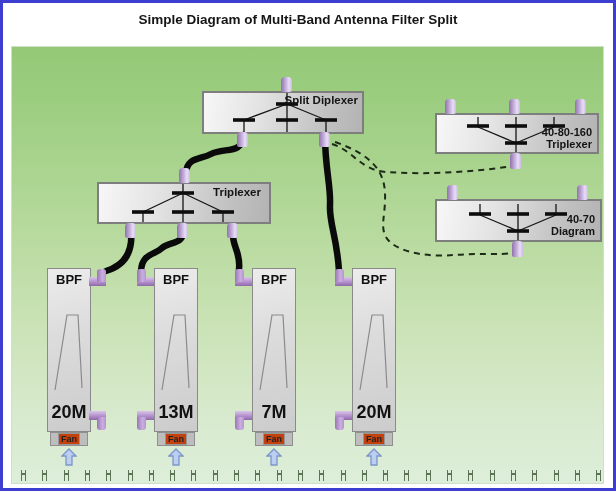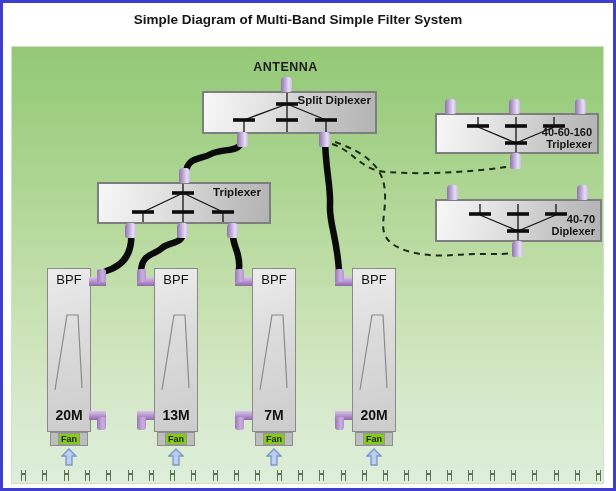--- a/index.html
+++ b/index.html
@@ -15,24 +15,24 @@
   .lbl-2line{text-align:right;font-size:11px;line-height:11.5px;}
   
   .conn{position:absolute;width:11px;height:15px;z-index:6;border-radius:4px 4px 2px 2px;
     background:linear-gradient(90deg,#8f72aa 0%,#c6b2de 45%,#e8ddf5 72%,#cdbbe4 100%);}
   
   .wires{position:absolute;left:0;top:0;z-index:5;}
   
   .bpf-unit{position:absolute;top:221px;width:44px;height:200px;z-index:6;}
   .bpf-box{position:absolute;left:0;top:0;width:44px;height:164px;box-sizing:border-box;border:1.5px solid #8a8a8a;
     background:linear-gradient(165deg,#ececec 0%,#dcdcdc 40%,#cccccc 100%);}
-  .bpf-type{position:absolute;top:3px;left:0;right:0;text-align:center;font-size:13px;font-weight:normal;color:#111;}
-  .bpf-band{position:absolute;bottom:8px;left:0;right:0;text-align:center;font-size:14px;font-weight:bold;color:#111;}
+  .bpf-type{position:absolute;top:3px;left:0;right:0;text-align:center;font-size:13px;font-weight:bold;color:#111;}
+  .bpf-band{position:absolute;bottom:8px;left:0;right:0;text-align:center;font-size:18px;font-weight:bold;color:#111;}
   .fan-housing{position:absolute;left:3px;top:164px;width:38px;height:14px;box-sizing:border-box;background:#bdbdbd;border:1px solid #8f8f8f;}
-  .fan-box{position:absolute;left:50%;transform:translateX(-50%);top:0;width:22px;height:12px;box-sizing:border-box;background:#84cc16;border:1px solid #979797;
+  .fan-box{position:absolute;left:50%;transform:translateX(-50%);top:0;width:22px;height:12px;box-sizing:border-box;background:#c2410c;border:1px solid #979797;
     font-size:9px;font-weight:bold;color:#222;text-align:center;line-height:10px;}
   .fan-arrow{position:absolute;left:50%;transform:translateX(-50%);top:180px;}
   
   .elbow{position:absolute;width:17px;height:19px;z-index:7;}
   .elbow .arm{position:absolute;width:17px;height:9px;background:linear-gradient(180deg,#d9c6ea 0%,#b08bc9 60%,#8e68a8 100%);}
   .elbow .nub{position:absolute;width:9px;height:13px;background:linear-gradient(90deg,#9a76b4 0%,#c9aee0 60%,#b795cf 100%);}
   .elbow.top .arm{top:8px;}
   .elbow.top .nub{top:0;border-radius:3px 3px 0 0;}
   .elbow.bottom .arm{top:0;}
   .elbow.bottom .nub{top:6px;border-radius:0 0 3px 3px;}
@@ -40,27 +40,26 @@
   .elbow.side-left .nub{left:0;}
   
   .fin-strip{position:absolute;left:9px;top:423px;width:582px;height:12px;z-index:2;}
   .fin-tick{position:absolute;top:0;width:5px;height:11px;box-sizing:border-box;border-left:1.5px solid #5c7455;border-right:1.5px solid #5c7455;}
   .fin-tick::after{content:"";position:absolute;left:-1px;right:-1px;top:3px;height:1.5px;background:#5c7455;}
 </style>
 </head>
 <body>
 
 <div class="screen">
-  <div class="title">Simple Diagram of Multi-Band Simple Filter System</div>
+  <div class="title">Simple Diagram of Multi-Band Antenna Filter Split</div>
 
   <div class="diagram">
 
-    <div class="antenna-label">ANTENNA</div>
-
-    <div class="gbox" style="left:190px;top:44px;width:175px;height:43px;">
+
+    <div class="gbox" style="left:190px;top:44px;width:162px;height:43px;">
       <svg width="163" height="39" viewBox="0 0 163 39">
         <g stroke="#141414" stroke-width="1.3" fill="none">
           <path d="M83,0 V39"></path>
             <path d="M83,11 L40,27"></path>
             <path d="M83,11 L122,27"></path>
           <path d="M40,27 V39"></path>
             <path d="M122,27 V39"></path>
         </g>
         <g stroke="#0d0d0d" stroke-width="3.6">
           <path d="M72,11 H94"></path>
@@ -103,21 +102,21 @@
             <path d="M79,10 V37"></path>
         </g>
         <g stroke="#0d0d0d" stroke-width="3.6">
           <path d="M30,11 H52"></path>
             <path d="M68,11 H90"></path>
             <path d="M106,11 H128"></path>
             <path d="M68,28 H90"></path>
         </g>
       </svg>
       <div class="lbl lbl-2line" style="right:5px;bottom:2px;">
-        <div>40-60-160</div>
+        <div>40-80-160</div>
         <div>Triplexer</div>
       </div>
     </div>
 
     <div class="gbox" style="left:423px;top:152px;width:167px;height:43px;">
       <svg width="163" height="39" viewBox="0 0 163 39">
         <g stroke="#141414" stroke-width="1.3" fill="none">
           <path d="M43,3 V12"></path>
             <path d="M81,3 V12"></path>
             <path d="M119,3 V12"></path>
@@ -127,21 +126,21 @@
         </g>
         <g stroke="#0d0d0d" stroke-width="3.6">
           <path d="M32,13 H54"></path>
             <path d="M70,13 H92"></path>
             <path d="M108,13 H130"></path>
             <path d="M70,30 H92"></path>
         </g>
       </svg>
       <div class="lbl lbl-2line" style="right:5px;bottom:3px;">
         <div>40-70</div>
-        <div>Diplexer</div>
+        <div>Diagram</div>
       </div>
     </div>
 
     <svg class="wires" width="593" height="438" viewBox="0 0 593 438">
       <g stroke="#0a0a0a" stroke-width="6.5" fill="none" stroke-linecap="round">
         <path d="M231,88 C231,108 212,100 199,107 C188,113 175,110 174,126"></path>
         <path d="M119,183 C121,203 114,218 94,224"></path>
         <path d="M171,183 C172,198 158,194 150,201 C143,208 130,206 129,224"></path>
         <path d="M221,183 C219,199 229,204 227,222"></path>
         <path d="M313,90 C313,120 319,140 318,158 C317,176 325,190 327,224"></path>

